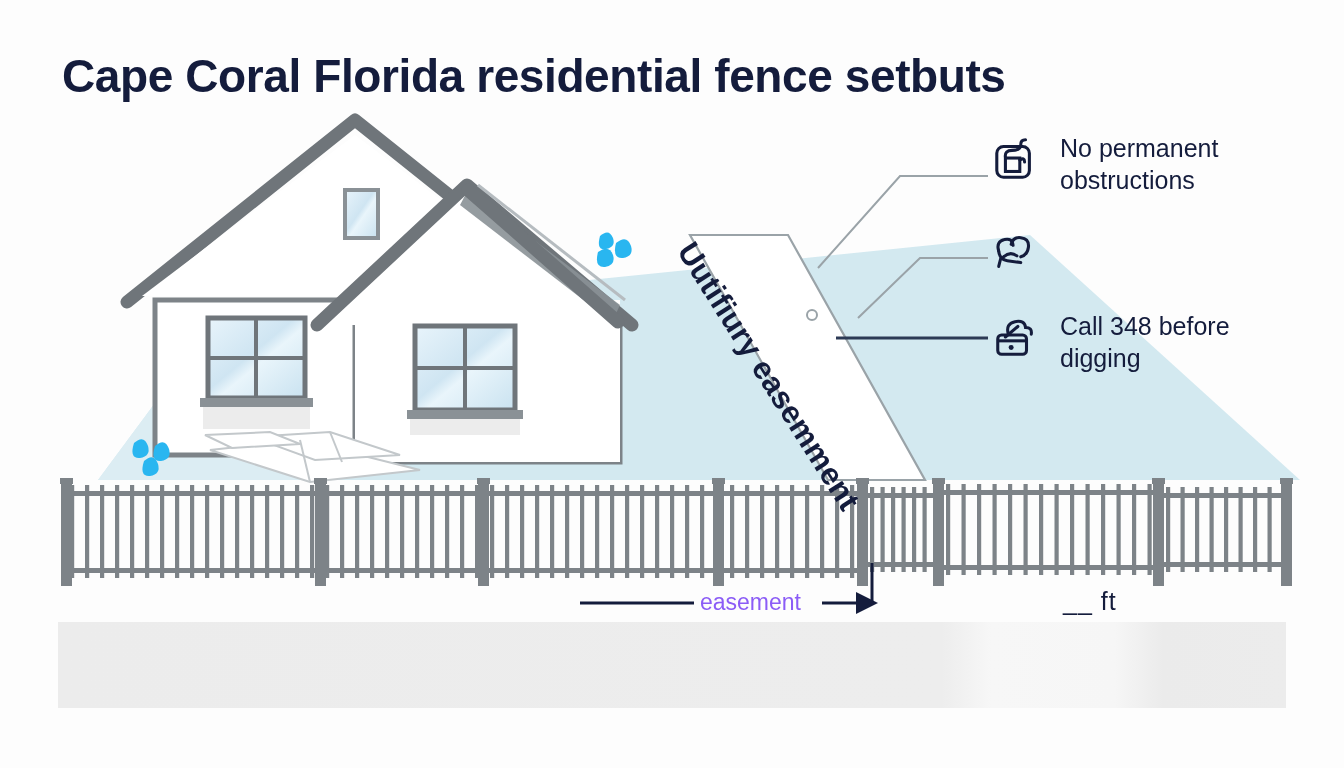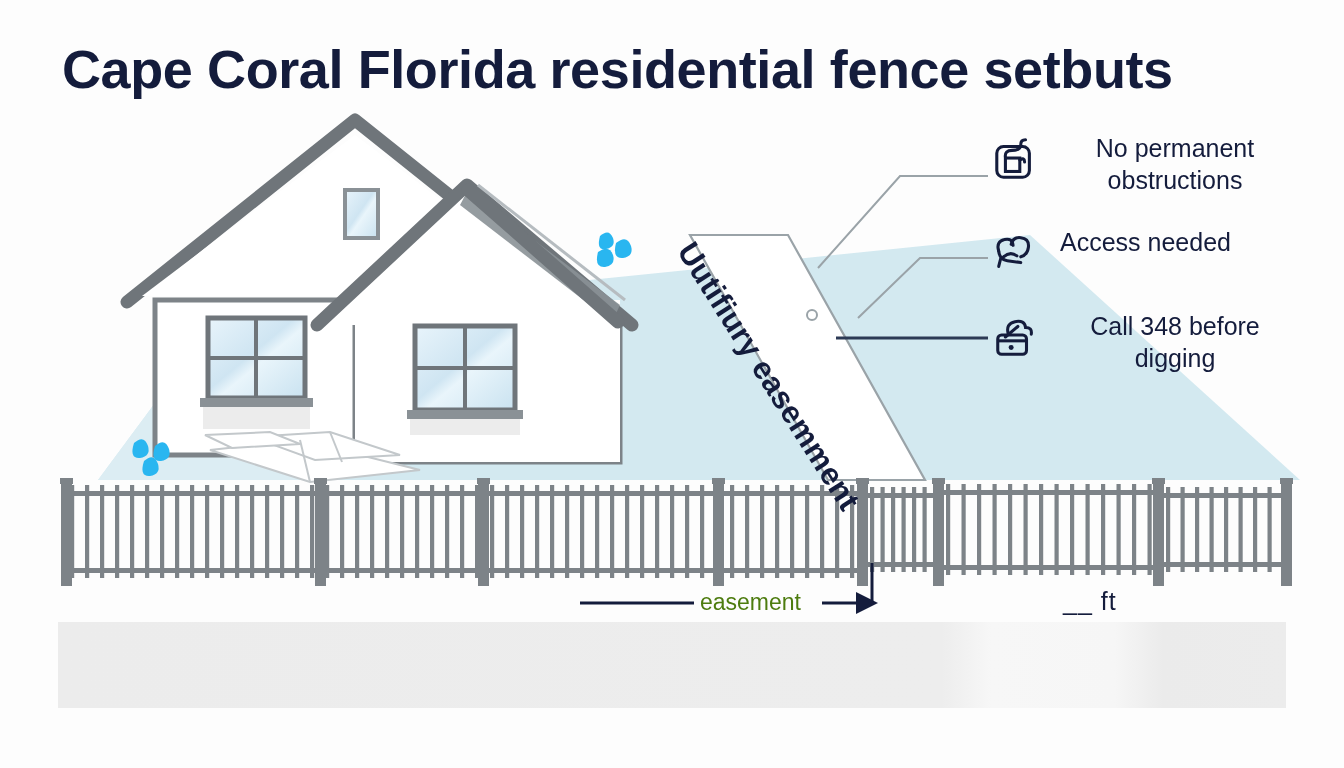--- a/index.html
+++ b/index.html
@@ -16,23 +16,23 @@
   }
   #canvas {
     position: relative;
     width: 1344px;
     height: 768px;
     background: #fdfdfd;
   }
   #page-title {
     position: absolute;
     left: 62px;
-    top: 38px;
+    top: 50px;
     width: 1230px;
-    font-size: 54px;
+    font-size: 46px;
     font-weight: bold;
     letter-spacing: -0.4px;
     color: #141c3c;
     line-height: 1.15;
     white-space: nowrap;
   }
   #diagram-svg {
     position: absolute;
     left: 0;
     top: 0;
@@ -40,21 +40,20 @@
   .legend-block {
     position: absolute;
     left: 992px;
     top: 132px;
     width: 310px;
   }
   .legend-row {
     display: flex;
     align-items: flex-start;
     margin-bottom: 30px;
-    text-align: center;
   }
   .legend-row:nth-child(2) { margin-bottom: 34px; }
   .legend-icon {
     width: 46px;
     height: 46px;
     flex: 0 0 46px;
     margin-right: 22px;
     margin-top: 4px;
   }
   .legend-label {
@@ -62,21 +61,21 @@
     line-height: 1.28;
     color: #141c3c;
     font-weight: 400;
     max-width: 230px;
   }
   #dim-label {
     position: absolute;
     left: 700px;
     top: 589px;
     font-size: 23px;
-    color: #4d7c0f;
+    color: #8b5cf6;
     white-space: nowrap;
   }
   #dim-value {
     position: absolute;
     left: 1063px;
     top: 587px;
     font-size: 25px;
     font-weight: normal;
     color: #141c3c;
     letter-spacing: 1px;
@@ -345,21 +344,20 @@
     </div>
 
     <div class="legend-row">
       <svg class="legend-icon" viewBox="0 0 48 48">
         <path d="M 7 22 q -3 -10 6 -12 q 8 -2 9 6" fill="none" stroke="#141c3c" stroke-width="3.2" stroke-linecap="round"></path>
         <path d="M 20 15 q 2 -8 10 -7 q 9 1 8 10 q -1 8 -8 10" fill="none" stroke="#141c3c" stroke-width="3.2" stroke-linecap="round"></path>
         <path d="M 7 22 q 1 9 9 10 l 14 2" fill="none" stroke="#141c3c" stroke-width="3.2" stroke-linecap="round"></path>
         <path d="M 12 28 q 7 -6 14 -1" fill="none" stroke="#141c3c" stroke-width="3.2" stroke-linecap="round"></path>
         <path d="M 9 30 l -2 8" fill="none" stroke="#141c3c" stroke-width="3.2" stroke-linecap="round"></path>
       </svg>
-      <div class="legend-label">Access needed</div>
     </div>
 
     <div class="legend-row">
       <svg class="legend-icon" viewBox="0 0 48 48">
         <rect x="6" y="22" width="30" height="20" rx="4" ry="4" fill="none" stroke="#141c3c" stroke-width="3.2"></rect>
         <line x1="6" y1="28" x2="36" y2="28" stroke="#141c3c" stroke-width="3.2"></line>
         <circle cx="20" cy="35" r="2.6" fill="#141c3c"></circle>
         <path d="M 17 21 q -3 -11 7 -13 q 10 -2 11 6 q 7 0 6 7" fill="none" stroke="#141c3c" stroke-width="3.2" stroke-linecap="round"></path>
         <path d="M 14 24 l 13 -11" fill="none" stroke="#141c3c" stroke-width="3.2" stroke-linecap="round"></path>
       </svg>

